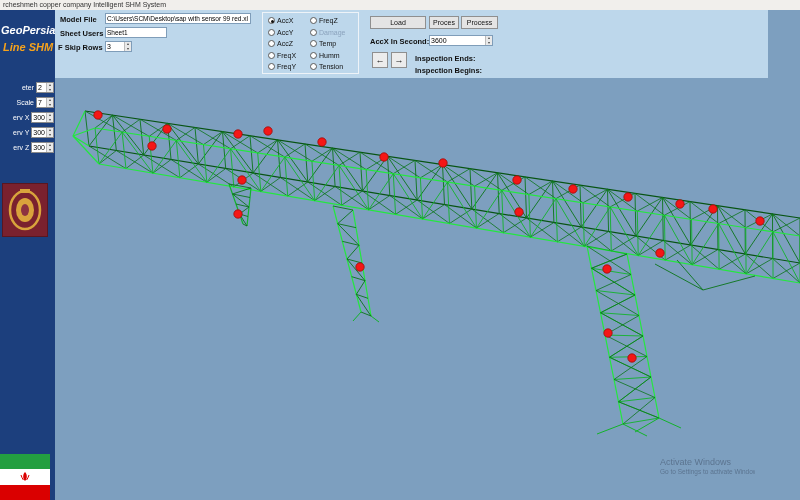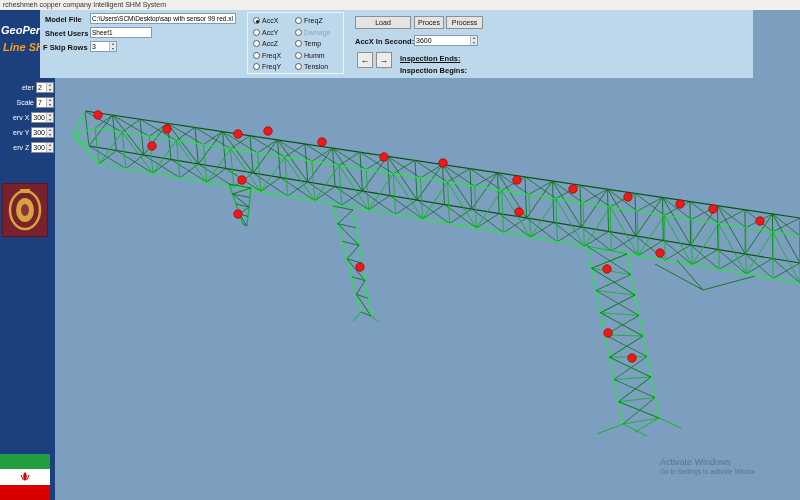--- a/index.html
+++ b/index.html
@@ -23,21 +23,21 @@
   .spin .arrows { width:7px; display:flex; flex-direction:column; border-left:1px solid #bbb; }
   .spin .arrows span { flex:1; font-size:4px; line-height:4px; text-align:center; color:#444; background:#e9e9e9; }
   .emblem { position:absolute; left:2px; top:173px; width:46px; height:54px; background:#7a212e;
             border:1px solid #5a1620; display:flex; align-items:center; justify-content:center; }
   .flag { position:absolute; left:0; bottom:0; width:50px; height:46px; }
   .flag .g { height:15px; background:#239f40; }
   .flag .w { height:16px; background:#ffffff; display:flex; align-items:center; justify-content:center; }
   .flag .r { height:15px; background:#da0000; }
 
   
-  .toolbar { position:absolute; left:40px; top:10px; width:713px; height:68px; background:#bdd7eb; }
+  .toolbar { position:absolute; left:55px; top:10px; width:713px; height:68px; background:#bdd7eb; }
   .tb-label { position:absolute; font-size:7.5px; font-weight:bold; color:#101010; white-space:nowrap; }
   .tb-input { position:absolute; background:#fff; border:1px solid #7f9db9; font-size:6.5px;
               padding:0 1px; height:11px; }
   input.tb-input { outline:none; }
   .tb-spin { position:absolute; display:flex; align-items:stretch; background:#fff; border:1px solid #7f9db9; height:11px; }
   .tb-spin .val { font-size:7px; line-height:9px; padding:0 1px; flex:1; }
   .tb-spin .arrows { width:7px; display:flex; flex-direction:column; border-left:1px solid #bbb; }
   .tb-spin .arrows span { flex:1; font-size:4px; line-height:4px; text-align:center; color:#444; background:#e9e9e9; }
 
   .groupbox { position:absolute; left:207px; top:2px; width:97px; height:62px;
@@ -225,21 +225,21 @@
       </span>
   </div>
 
   <div class="navbtn" id="nav-back">
     <span>←</span>
   </div>
   <div class="navbtn" id="nav-fwd">
     <span>→</span>
   </div>
 
-  <div class="tb-label" style="left:360px; top:44px;text-decoration:underline;">Inspection Ends:</div>
+  <div class="tb-label" style="left:360px; top:44px;">Inspection Ends:</div>
   <div class="tb-label" style="left:360px; top:56px;">Inspection Begins:</div>
 </div>
 
 <div class="canvas">
   <svg id="wire" width="745" height="422" viewBox="0 0 745 422">
     <g id="members">
         <line x1="30" y1="33" x2="745" y2="140" stroke="#075412" stroke-width="1.2"></line>
         <line x1="34" y1="68" x2="745" y2="185" stroke="#075412" stroke-width="1.2"></line>
         <line x1="30" y1="33" x2="34" y2="68" stroke="#0a7519" stroke-width="0.9"></line>
         <line x1="34" y1="68" x2="57.5" y2="37.11538461538461" stroke="#0a7519" stroke-width="0.9"></line>

